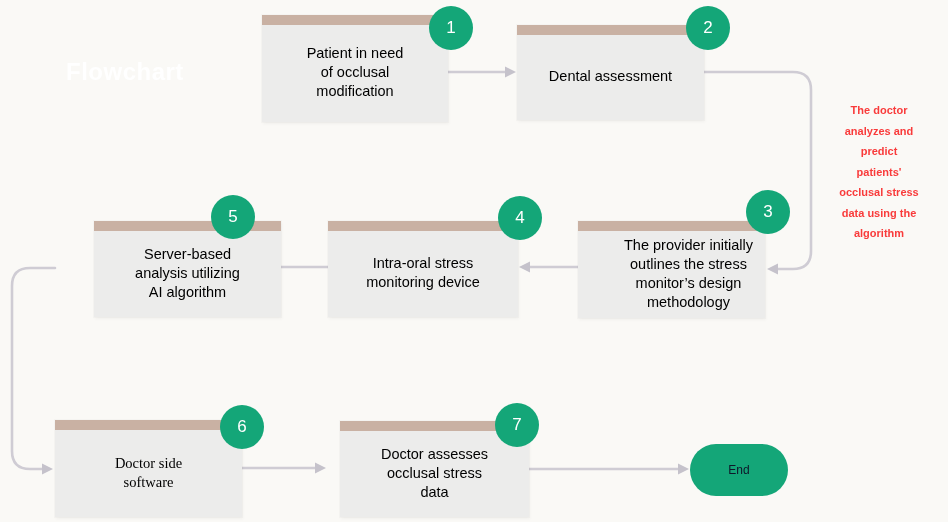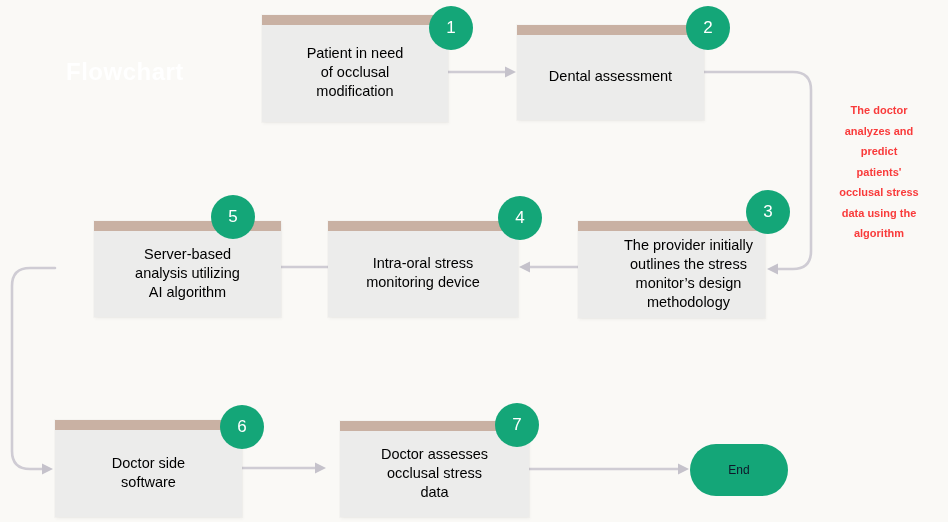--- a/index.html
+++ b/index.html
@@ -56,21 +56,21 @@
     font-size: 14.5px;
     line-height: 19px;
     text-align: center;
     white-space: pre-line;
   }
   .n1 { left: 262px; top: 15px;  width: 186px; height: 107px; }
   .n2 { left: 517px; top: 25px;  width: 187px; height: 95px;  }
   .n3 { left: 578px; top: 221px; width: 187px; height: 97px; padding-left: 44px;  }
   .n4 { left: 328px; top: 221px; width: 190px; height: 96px;  }
   .n5 { left: 55px;  top: 221px; width: 187px; height: 96px; margin-left: 39px;  }
-  .n6 { left: 55px;  top: 420px; width: 187px; height: 97px;  }
+  .n6 { left: 55px;  top: 420px; width: 187px; height: 97px; font-family: Liberation Serif, serif;  }
   .n7 { left: 340px; top: 421px; width: 189px; height: 96px;  }
   .badge {
     position: absolute;
     width: 44px; height: 44px;
     border-radius: 50%;
     background: #14a678;
     color: #ffffff;
     font-size: 17px;
     font-weight: 500;
     display: flex;

